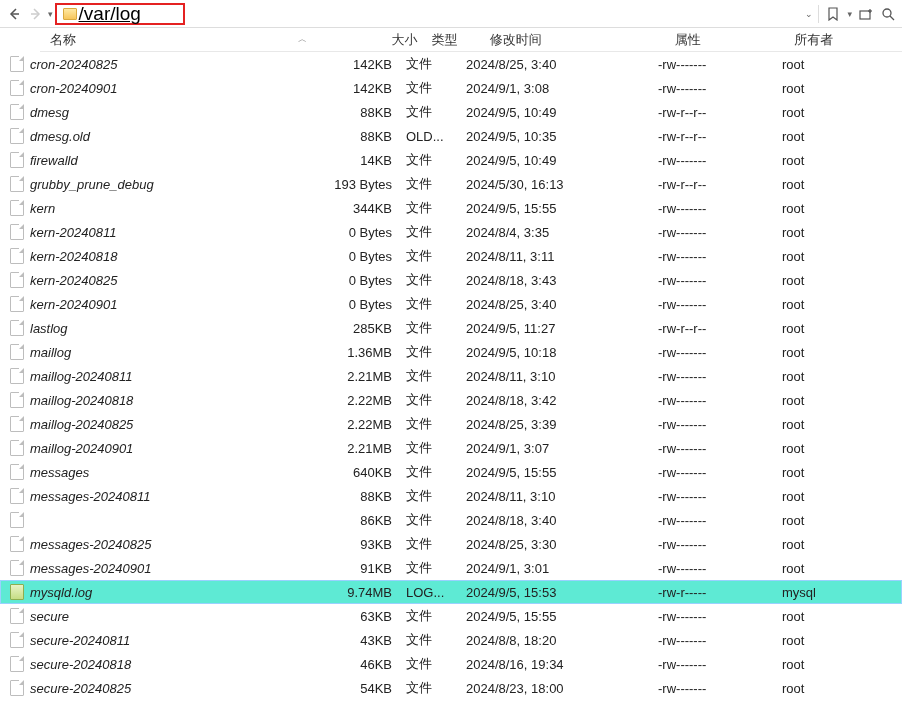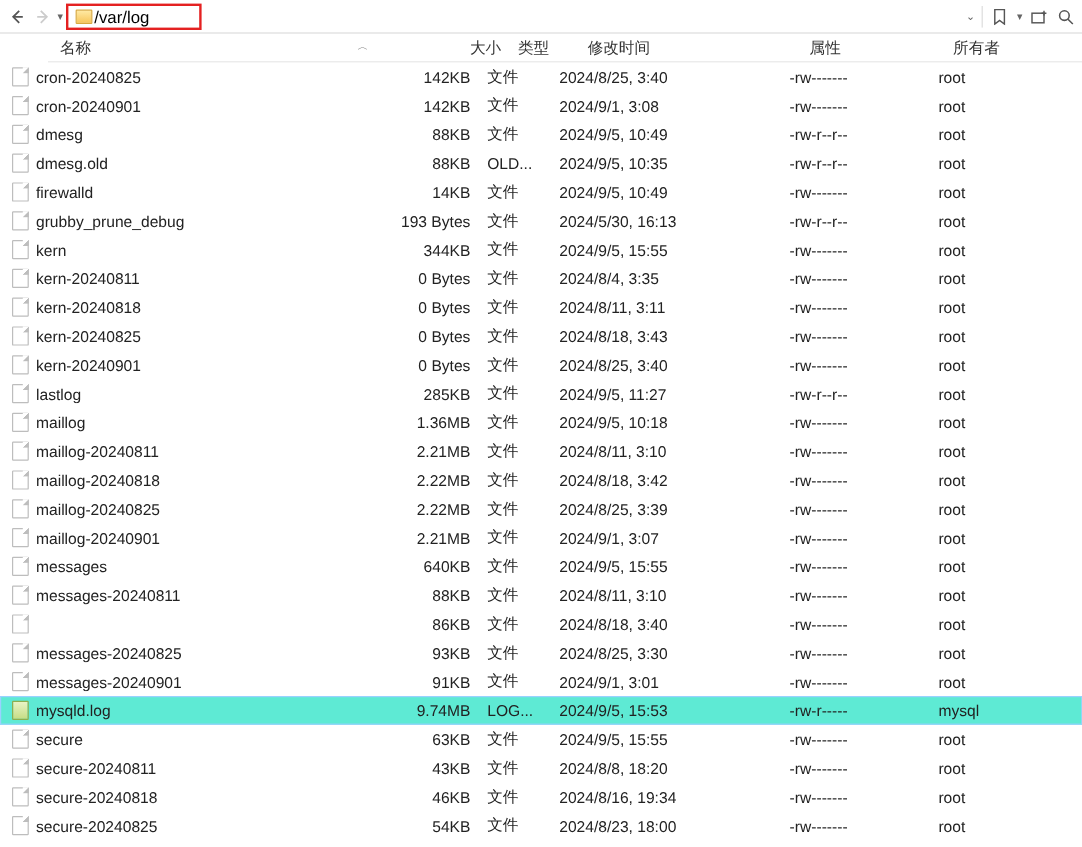--- a/index.html
+++ b/index.html
@@ -40,22 +40,23 @@
     }
     .path-box {
       border: 2px solid #e42121;
       padding: 1px 42px 1px 4px;
       height: 22px;
       display: flex;
       align-items: center;
       margin-left: 0px;
     }
     .path-text {
-      font-size: 14px;
+      font-size: 19px;
       color: #000;
+      text-decoration: underline;
     }
     .toolbar-right {
       margin-left: auto;
       display: flex;
       align-items: center;
       gap: 6px;
       padding-right: 2px;
     }
     .tb-icon {
       width: 16px;
@@ -119,21 +120,21 @@
       position:absolute;
       top:-1px; right:-1px;
       width:5px; height:5px;
       background: linear-gradient(135deg, #fff 48%, #bdbdbd 52%);
     }
     .file-icon.log {
       border: 1px solid #8fae4f;
       background: linear-gradient(#e9f3c6, #c6dd85);
       border-radius: 1px;
     }
-    .fname { flex: 1; white-space: nowrap; overflow: hidden; text-overflow: ellipsis; }
+    .fname { flex: 1; white-space: nowrap; overflow: hidden; text-overflow: ellipsis; font-style: italic; }
     .cell-name { display:flex; align-items:center; }
     .dropdown-chev { font-size: 9px; color:#666; }
   </style>
 </head>
 <body>
 
 <div class="toolbar">
   <div class="nav-btn">
     <svg width="12" height="12" viewBox="0 0 12 12">
         <path d="M8 1 L3 6 L8 11" stroke="#555" stroke-width="1.5" fill="none"></path>

